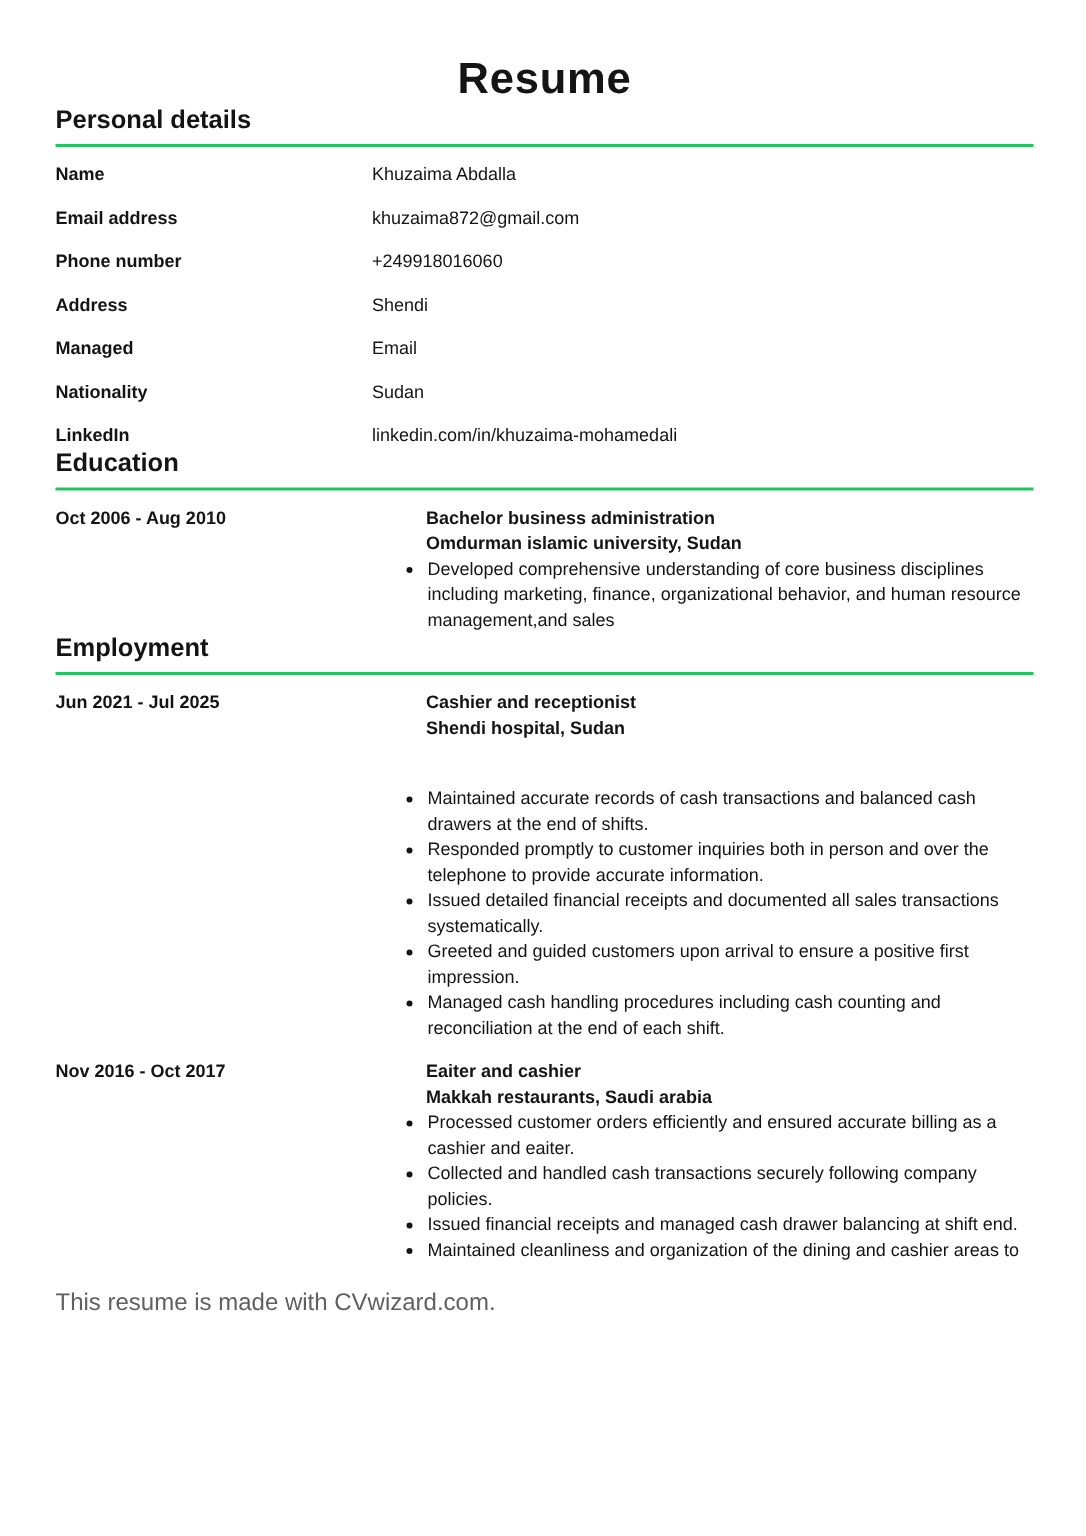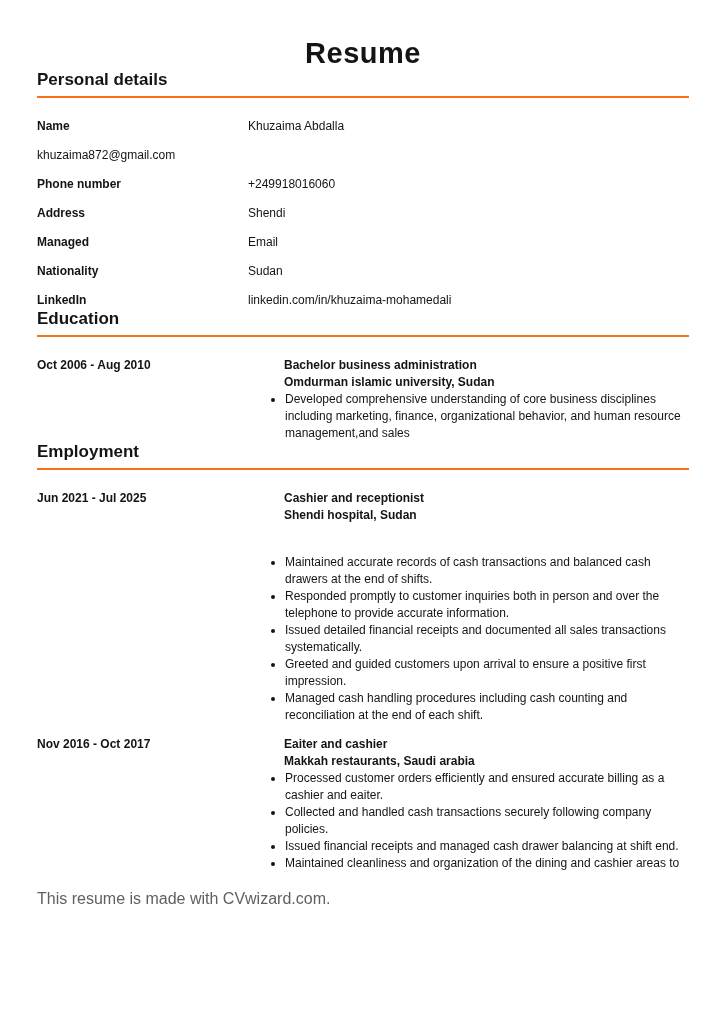--- a/index.html
+++ b/index.html
@@ -31,23 +31,23 @@
   section.block { margin: 0; }
   .sec-personal   { margin-top: 48px; }
   .sec-education  { margin-top: 25px; }
   .sec-employment { margin-top: 14px; }
   h2.sec-heading {
     margin: 0;
     font-size: 17px;
     line-height: 20px;
     font-weight: bold;
     padding-bottom: 6px;
-    border-bottom: 2px solid #f97316;
+    border-bottom: 2px solid #22c55e;
   }
-  .sec-body { margin-top: 20px; }
+  .sec-body { margin-top: 10px; }
   .detail-row {
     display: flex;
     margin-bottom: 12px;
   }
   .detail-row:last-child { margin-bottom: 0; }
   .detail-label {
     width: 211px;
     flex: 0 0 211px;
     font-weight: bold;
   }
@@ -91,20 +91,21 @@
   <h1 class="doc-title">Resume</h1>
 
   <section class="block sec-personal">
     <h2 class="sec-heading">Personal details</h2>
     <div class="sec-body">
       <div class="detail-row">
         <div class="detail-label">Name</div>
         <div class="detail-value">Khuzaima Abdalla</div>
       </div>
       <div class="detail-row">
+        <div class="detail-label">Email address</div>
         <div class="detail-value">khuzaima872@gmail.com</div>
       </div>
       <div class="detail-row">
         <div class="detail-label">Phone number</div>
         <div class="detail-value">+249918016060</div>
       </div>
       <div class="detail-row">
         <div class="detail-label">Address</div>
         <div class="detail-value">Shendi</div>
       </div>

